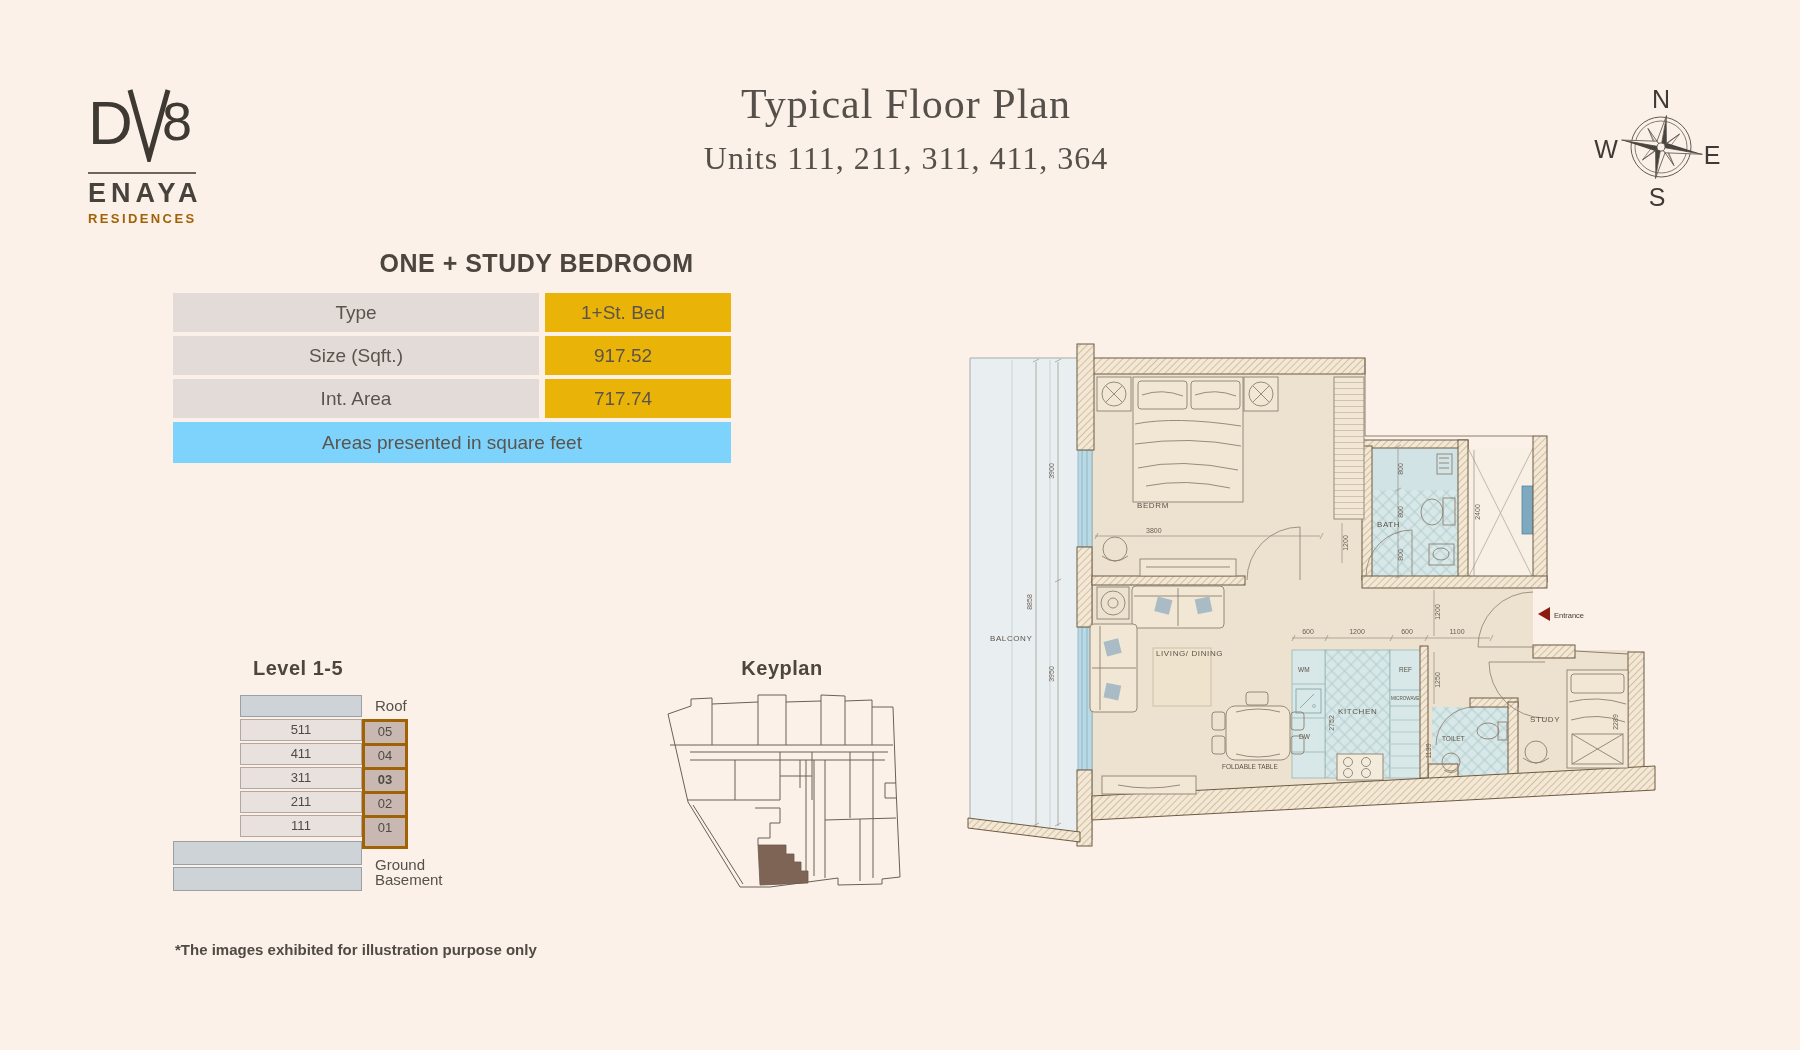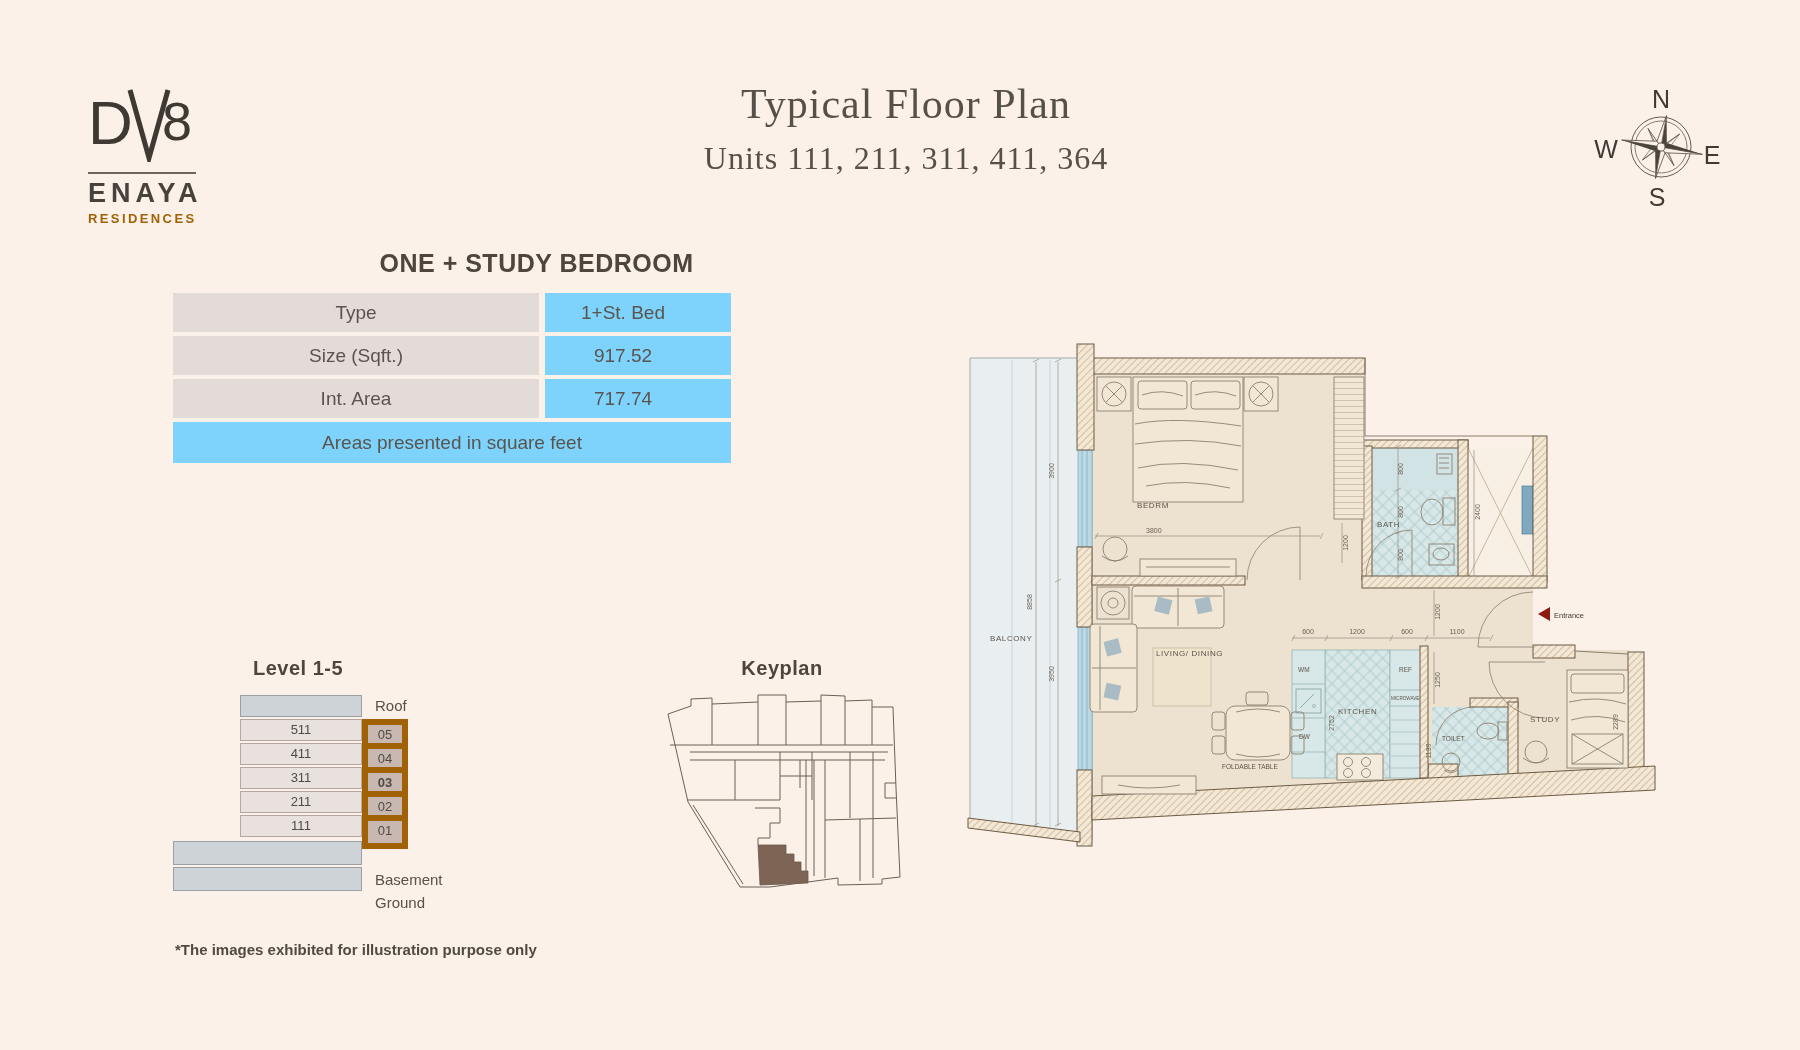--- a/index.html
+++ b/index.html
@@ -18,27 +18,27 @@
   #logo .type{font-size:13px;letter-spacing:2.4px;font-weight:600;color:#a16207;margin-top:2px;}
   
   #titleblock{left:600px;top:80px;width:612px;text-align:center;}
   #titleblock h1{margin:0;font-family:"Liberation Serif",serif;font-weight:normal;font-size:42px;color:#55504a;letter-spacing:1px;}
   #titleblock .sub{font-family:"Liberation Serif",serif;font-size:32px;margin-top:12px;color:#55504a;letter-spacing:1px;}
   
   #area-heading{left:273px;top:249px;width:527px;text-align:center;font-size:25px;font-weight:bold;letter-spacing:0.5px;color:#4c463f;}
   #unit-table{left:173px;top:293px;width:558px;}
   .trow{display:flex;height:39px;margin-bottom:4px;font-size:19px;color:#5b544d;}
   .trow .c1{width:366px;background:#e3dbd7;text-align:center;line-height:39px;}
-  .trow .c2{flex:1;margin-left:6px;background:#7dd3fc;text-align:center;line-height:39px;padding-right:30px;}
+  .trow .c2{flex:1;margin-left:6px;background:#eab308;text-align:center;line-height:39px;padding-right:30px;}
   .tfoot{height:41px;margin-top:3px;background:#7dd3fc;text-align:center;line-height:41px;font-size:19px;color:#5b544d;}
   
   #levels-title{left:253px;top:657px;font-size:20px;font-weight:bold;color:#4c463f;letter-spacing:0.5px;}
   .lv{position:absolute;box-sizing:border-box;border:1px solid #9aa0a3;background:#cdd3d6;}
   .lv-main{position:absolute;box-sizing:border-box;border:1px solid #b3a79f;background:#e9e1dd;width:122px;height:22px;left:240px;text-align:center;font-size:13px;line-height:20px;color:#4f4a45;}
-  .lv-side{position:absolute;box-sizing:border-box;border:6px solid #a16207;background:#c8b8b1;width:46px;height:34px;left:362px;text-align:center;font-size:13px;line-height:20px;color:#4f4a45;}
+  .lv-side{position:absolute;box-sizing:border-box;border:3px solid #a16207;background:#c8b8b1;width:46px;height:34px;left:362px;text-align:center;font-size:13px;line-height:20px;color:#4f4a45;}
   .lv-label{position:absolute;left:375px;font-size:15px;color:#56514b;}
   
   #keyplan-title{left:727px;top:657px;width:110px;text-align:center;font-size:20px;font-weight:bold;color:#4c463f;letter-spacing:0.5px;}
   
   #footnote{left:175px;top:941px;font-size:15px;font-weight:600;color:#4f4a44;}
   
   text{font-family:"Liberation Sans",sans-serif;}
   .rl{font-size:8px;fill:#5c544a;letter-spacing:0.6px;}
   .sl{font-size:6.5px;fill:#5c544a;}
   .xs{font-size:4.6px;fill:#5c544a;}
@@ -119,21 +119,21 @@
 <div class="lv-main" style="top:743px;">411</div>
 <div class="lv-side" style="top:743px;">04</div>
 <div class="lv-main" style="top:767px;">311</div>
 <div class="lv-side" style="top:767px;font-weight:bold;">03</div>
 <div class="lv-main" style="top:791px;">211</div>
 <div class="lv-side" style="top:791px;">02</div>
 <div class="lv-main" style="top:815px;">111</div>
 <div class="lv-side" style="top:815px;">01</div>
 
 <div class="lv" style="left:173px;top:841px;width:189px;height:24px;"></div>
-<div class="lv-label" style="top:894px;">Ground</div>
+<div class="lv-label" style="top:856px;">Ground</div>
 <div class="lv" style="left:173px;top:867px;width:189px;height:24px;"></div>
 <div class="lv-label" style="top:871px;">Basement</div>
 
 <div class="abs" id="keyplan-title">Keyplan</div>
 <svg class="abs" style="left:660px;top:688px;" width="245" height="205" viewBox="0 0 245 205">
   <path class="kp" d="M8,26 L31,18 L31,11 L52,10 L52,16 L98,14 L98,7 L126,7 L126,14 L161,13 L161,7 L185,8 L185,13 L212,12 L212,19 L233,19 L236,100 L240,189 L222,191 L222,196 L178,197 L178,190 L110,199 L80,199 L28,114 Z"></path>
   <path class="kp" d="M10,57 L233,57 M30,64 L228,64 M30,72 L225,72"></path>
   <path class="kp" d="M52,16 L52,57 M98,14 L98,57 M126,14 L126,57 M161,13 L161,57 M185,13 L185,57 M212,19 L212,57"></path>
   <path class="kp" d="M28,112 L120,112 M75,72 L75,112 M120,64 L120,112 M140,72 L140,100 M152,64 L152,112 M120,88 L152,88"></path>
   <path class="kp" d="M146,72 L146,185 M154,72 L154,188"></path>

